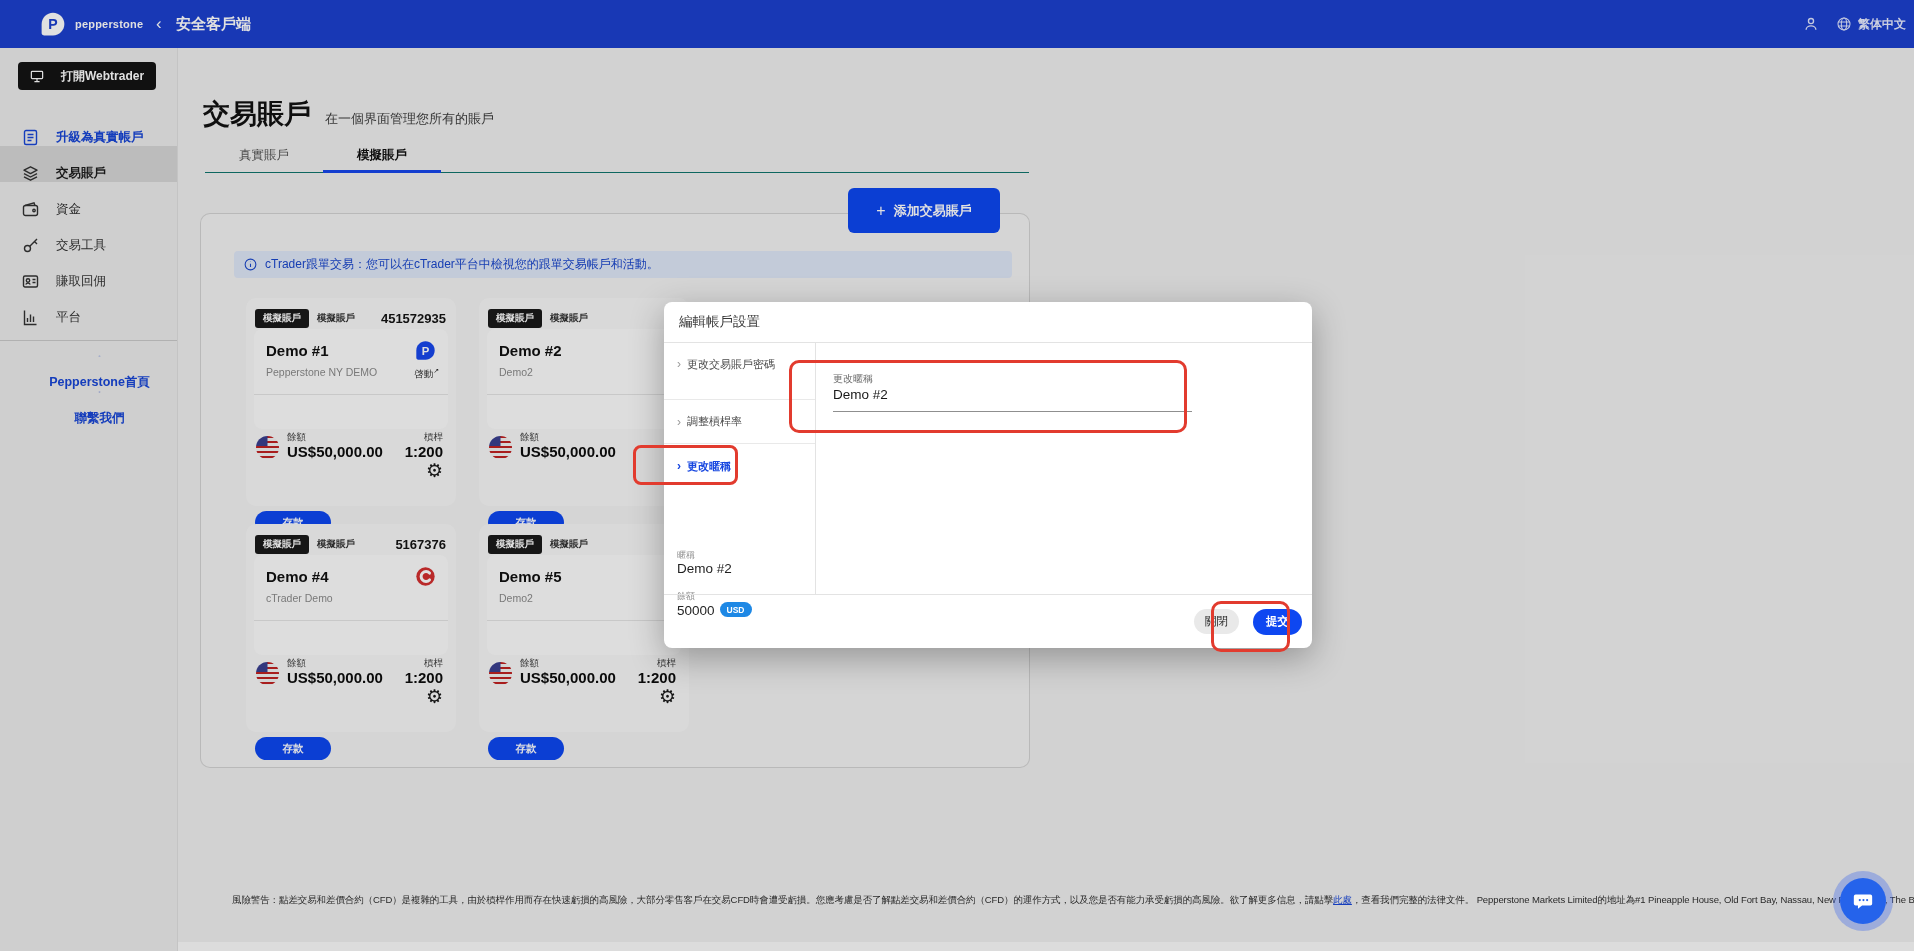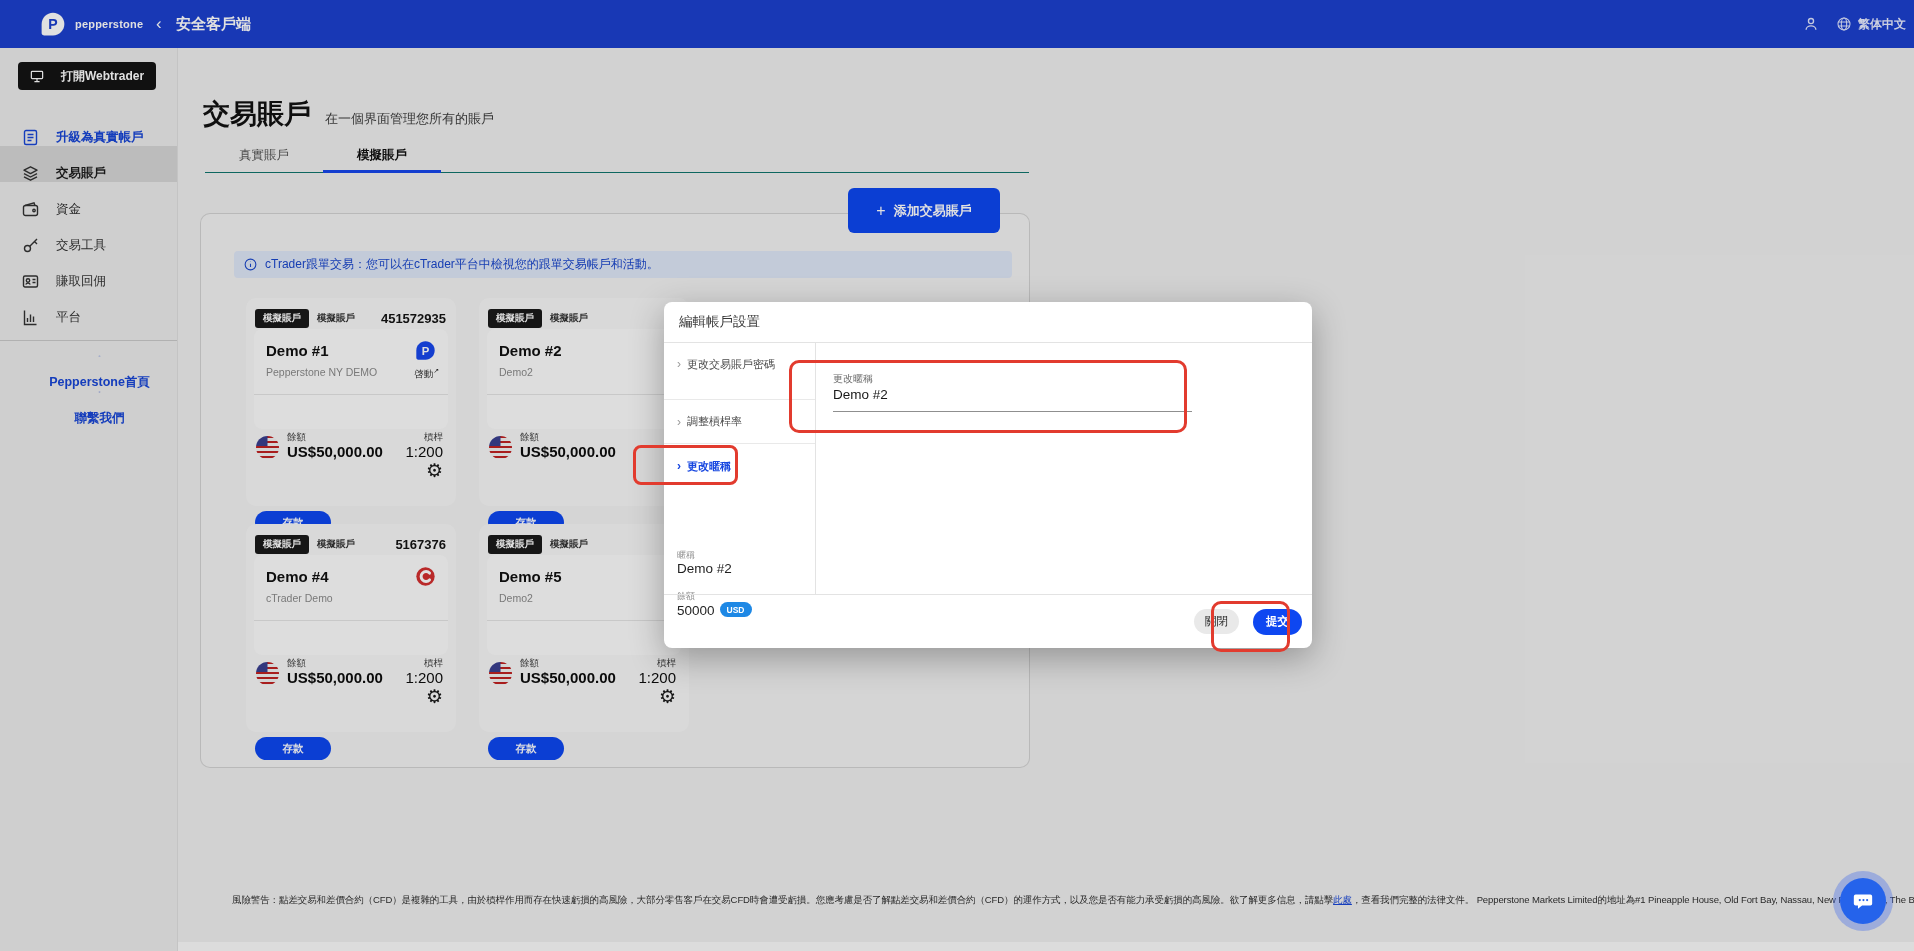--- a/index.html
+++ b/index.html
@@ -53,21 +53,21 @@
   .acct-logo{position:absolute;right:12px;top:11px;width:21px;height:21px;}
   .acct-activate{position:absolute;right:9px;top:38px;font-size:9.5px;color:#2b2b2b;cursor:pointer;}
   .acct-activate sup{font-size:7px;}
   .inner-divider{position:absolute;left:0;right:0;top:65px;border-top:1px solid #e4e4e4;}
   .flag{position:absolute;left:10px;top:138px;width:23px;height:23px;border-radius:50%;
     background-image:linear-gradient(#3a3f8f,#3a3f8f),repeating-linear-gradient(180deg,#c02121 0 2.5px,#f2f2f2 2.5px 5px);
     background-size:50% 45%,100% 100%;background-repeat:no-repeat,no-repeat;background-position:left top,center;}
   .bal-label{position:absolute;left:41px;top:133px;font-size:9.5px;color:#3f3f3f;}
   .bal-value{position:absolute;left:41px;top:145px;font-size:15px;font-weight:700;color:#0d0d0d;}
   .lev-label{position:absolute;right:13px;top:133px;font-size:9.5px;color:#3f3f3f;text-align:right;}
-  .lev-value{position:absolute;right:13px;top:145px;font-size:15px;font-weight:400;color:#0d0d0d;}
+  .lev-value{position:absolute;right:13px;top:145px;font-size:15px;font-weight:700;color:#0d0d0d;}
   .deposit-btn{position:absolute;left:9px;top:169px;width:76px;height:23px;background:#0d47f1;border:none;border-radius:12px;color:#fff;font-size:10.5px;font-weight:700;cursor:pointer;font-family:inherit;margin-top:44px;}
   .gear{position:absolute;right:13px;top:163px;font-size:19px;color:#191919;cursor:pointer;line-height:1;}
   
   .backdrop{position:absolute;left:0;top:0;width:1914px;height:951px;background:rgba(0,0,0,.12);z-index:50;}
   
   .modal{position:absolute;left:664px;top:302px;width:648px;height:346px;background:#fff;border-radius:8px;box-shadow:0 10px 34px rgba(0,0,0,.30);z-index:100;}
   .modal-header{height:41px;display:flex;align-items:center;padding-left:15px;font-size:13.5px;color:#3a3a3a;border-bottom:1px solid #e3e3e3;box-sizing:border-box;}
   .modal-left{position:absolute;left:0;top:41px;width:151px;bottom:54px;border-right:1px solid #e3e3e3;}
   .m-item{display:flex;align-items:center;gap:6px;padding-left:13px;font-size:11px;color:#4a4a4a;cursor:pointer;box-sizing:border-box;}
   .m-item .chev{font-size:12px;color:#9a9a9a;}

